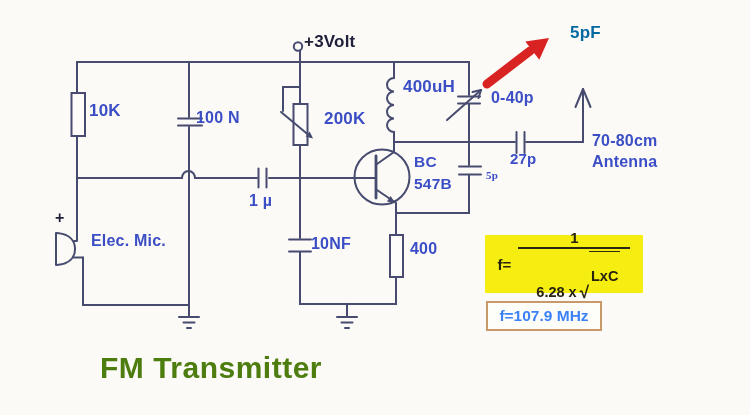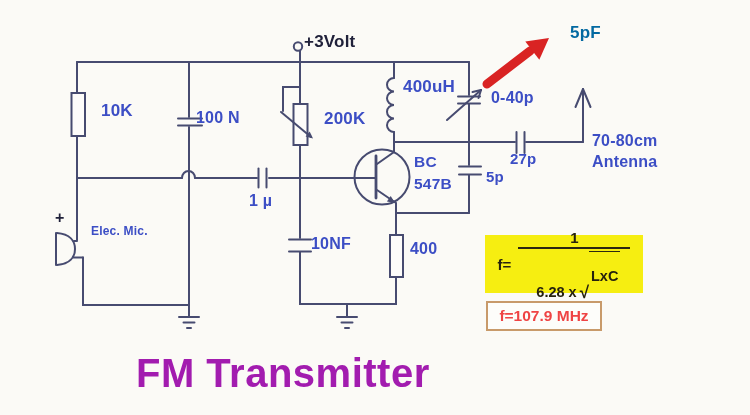--- a/index.html
+++ b/index.html
@@ -8,55 +8,55 @@
     background:#fbfaf6; overflow:hidden;
     font-family:"Liberation Sans", sans-serif;
   }
   #circuit-svg{position:absolute;left:0;top:0;}
   .lbl{
     position:absolute; color:#3c4ec5; font-weight:bold;
     white-space:nowrap; line-height:1.1; letter-spacing:0.2px;
   }
   .dark{color:#20213a;}
   .red{color:#0369a1;}
-  .lbl-10k   {left:89px;  top:102px; font-size:17px;margin-left:12px;}
+  .lbl-10k   {left:89px;  top:102px; font-size:17px;}
   .lbl-100n  {left:196px; top:109px; font-size:16px;}
   .lbl-200k  {left:324px; top:110px; font-size:17px;}
   .lbl-400uh {left:403px; top:78px;  font-size:17px;}
   .lbl-040p  {left:491px; top:89px;  font-size:16px;}
   .lbl-27p   {left:510px; top:151px; font-size:15px;}
-  .lbl-5p    {left:486px; top:169px; font-size:15px;}
+  .lbl-5p    {left:486px; top:169px; font-size:11px;font-family:Liberation Serif, serif;}
   .lbl-q     {left:414px; top:151px; font-size:15.5px; line-height:22px;}
   .lbl-1u    {left:249px; top:192px; font-size:16px;}
   .lbl-10nf  {left:311px; top:235px; font-size:16px;text-align:center;}
   .lbl-600   {left:410px; top:240px; font-size:16px;}
-  .lbl-mic   {left:91px;  top:225px; font-size:12px;}
+  .lbl-mic   {left:91px;  top:232px; font-size:16px;}
   .lbl-plus  {left:55px;  top:209px; font-size:16px;}
   .lbl-ant   {left:592px; top:130px; font-size:16px; line-height:21px;}
   .lbl-pwr   {left:304px; top:33px;  font-size:17px;}
   .lbl-5pf   {left:570px; top:24px;  font-size:17px;}
-  .lbl-title {left:100px; top:351px; font-size:40px; color:#a21caf; letter-spacing:0.5px;margin-left:36px;}
+  .lbl-title {left:100px; top:351px; font-size:30px; color:#4d7c0f; letter-spacing:0.5px;}
 
   .formula-box{
     position:absolute; left:485px; top:235px; width:158px; height:58px;
     background:#f6ee11; display:flex; align-items:center; justify-content:center;
     color:#26220e; font-weight:bold;
   }
   .formula-lhs{font-size:15px; margin-right:7px;}
   .frac{display:flex; flex-direction:column; align-items:center;}
   .frac-num{font-size:15px; line-height:17px;}
   .frac-bar{width:112px; border-top:2.2px solid #2b2710; margin:1px 0 2px 0;}
   .frac-den{font-size:14.5px; display:flex; align-items:flex-end;margin-left:8px;}
   .sqrt-sign{font-size:17px; line-height:15px; margin-left:3px;}
   .radicand{border-top:1.8px solid #2b2710; padding:16px 2px; font-size:14.5px;}
   .result-box{
     position:absolute; left:486px; top:301px; width:112px; height:26px;
     background:#fdfdfa; border:2px solid #c89a6a;
     display:flex; align-items:center; justify-content:center;
-    font-size:15.5px; font-weight:bold; color:#ef4444;
+    font-size:15.5px; font-weight:bold; color:#3b82f6;
   }
 </style>
 </head>
 <body>
 
 <div id="stage">
 
   <svg id="circuit-svg" width="750" height="415" viewBox="0 0 750 415" stroke="#474b70" stroke-width="2" fill="none" stroke-linecap="round">
 
     <g>

